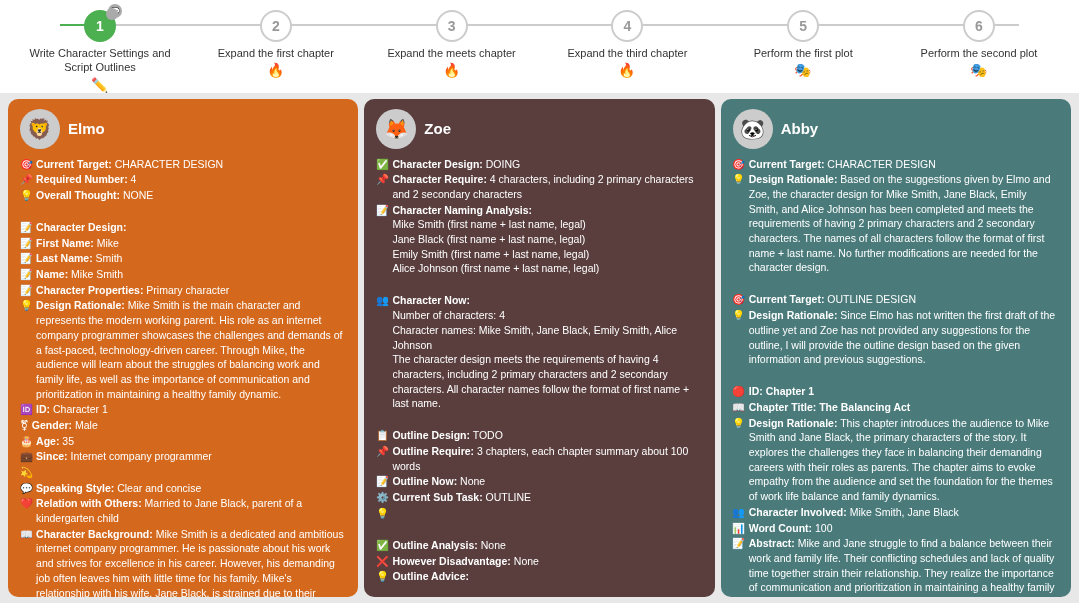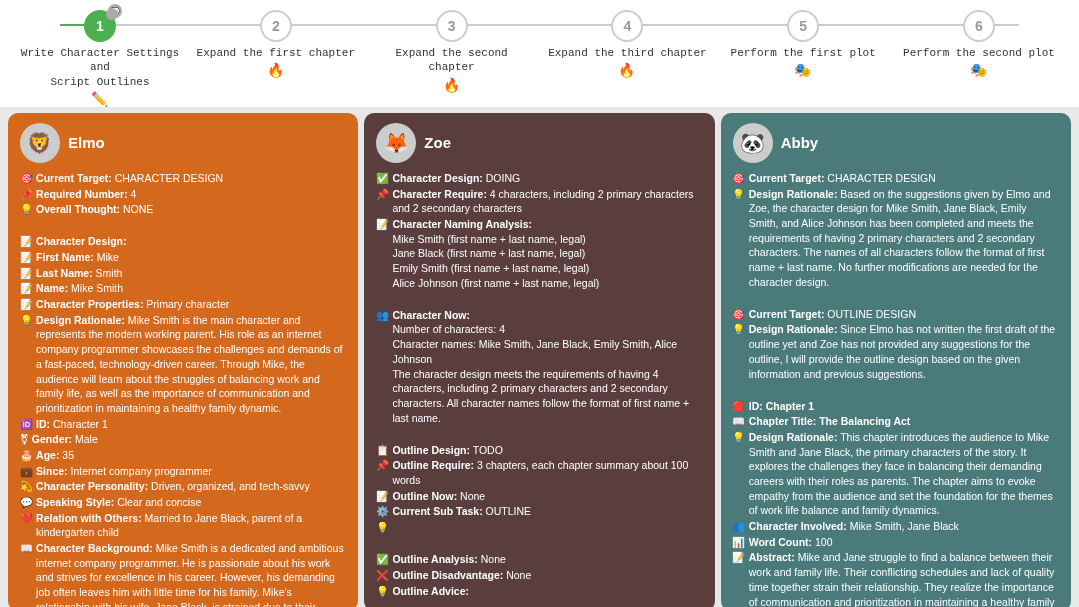--- a/index.html
+++ b/index.html
@@ -66,21 +66,20 @@
       background: #aaa;
       border-radius: 50%;
       font-size: 8px;
     }
     .step-label {
       text-align: center;
       font-size: 11px;
       color: #333;
       margin-top: 4px;
       line-height: 1.3;
-      font-family: Liberation Mono, monospace;
     }
     .step-icon {
       font-size: 14px;
       margin-top: 2px;
     }
 
     
     .content-area {
       display: flex;
       gap: 6px;
@@ -181,21 +180,21 @@
   </div>
 
   <div class="step">
     <div class="step-circle">2</div>
     <div class="step-label">Expand the first chapter</div>
     <div class="step-icon">🔥</div>
   </div>
 
   <div class="step">
     <div class="step-circle">3</div>
-    <div class="step-label">Expand the second chapter</div>
+    <div class="step-label">Expand the meets chapter</div>
     <div class="step-icon">🔥</div>
   </div>
 
   <div class="step">
     <div class="step-circle">4</div>
     <div class="step-label">Expand the third chapter</div>
     <div class="step-icon">🔥</div>
   </div>
 
   <div class="step">
@@ -266,21 +265,20 @@
     <div class="field-row">
         <span>🎂</span>
         <span><b>Age:</b> 35</span>
       </div>
     <div class="field-row">
         <span>💼</span>
         <span><b>Since:</b> Internet company programmer</span>
       </div>
     <div class="field-row">
         <span>💫</span>
-        <span><b>Character Personality:</b> Driven, organized, and tech-savvy</span>
       </div>
     <div class="field-row">
         <span>💬</span>
         <span><b>Speaking Style:</b> Clear and concise</span>
       </div>
     <div class="field-row">
         <span>❤️</span>
         <span><b>Relation with Others:</b> Married to Jane Black, parent of a kindergarten child</span>
       </div>
     <div class="field-row">
@@ -331,21 +329,21 @@
     <div class="field-row">
         <span>💡</span>
       </div>
     <br>
     <div class="field-row">
         <span>✅</span>
         <span><b>Outline Analysis:</b> None</span>
       </div>
     <div class="field-row">
         <span>❌</span>
-        <span><b>Outline Disadvantage:</b> None</span>
+        <span><b>However Disadvantage:</b> None</span>
       </div>
     <div class="field-row">
         <span>💡</span>
         <span><b>Outline Advice:</b></span>
       </div>
     <br>
     
   </div>
 
   <div class="card card-teal">

